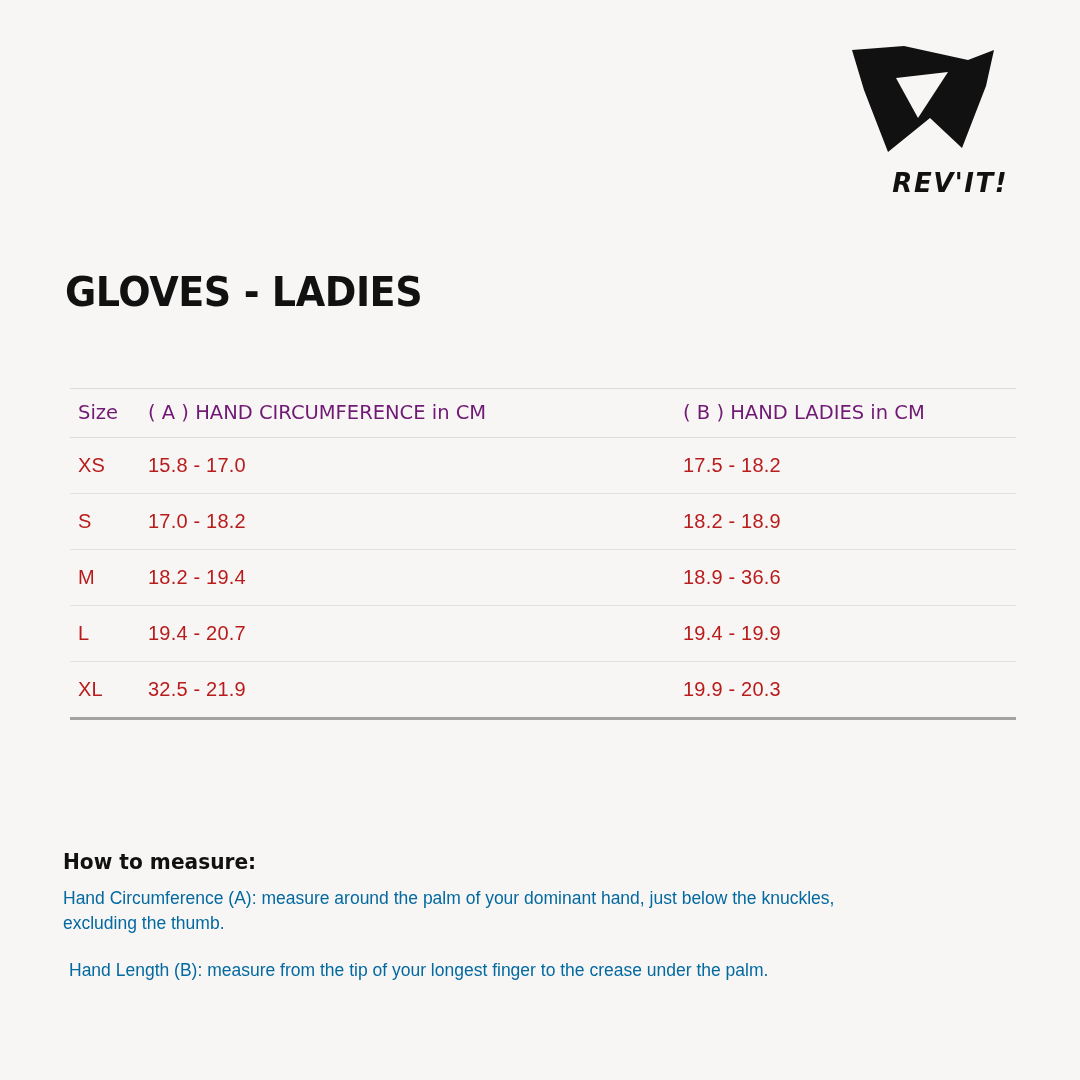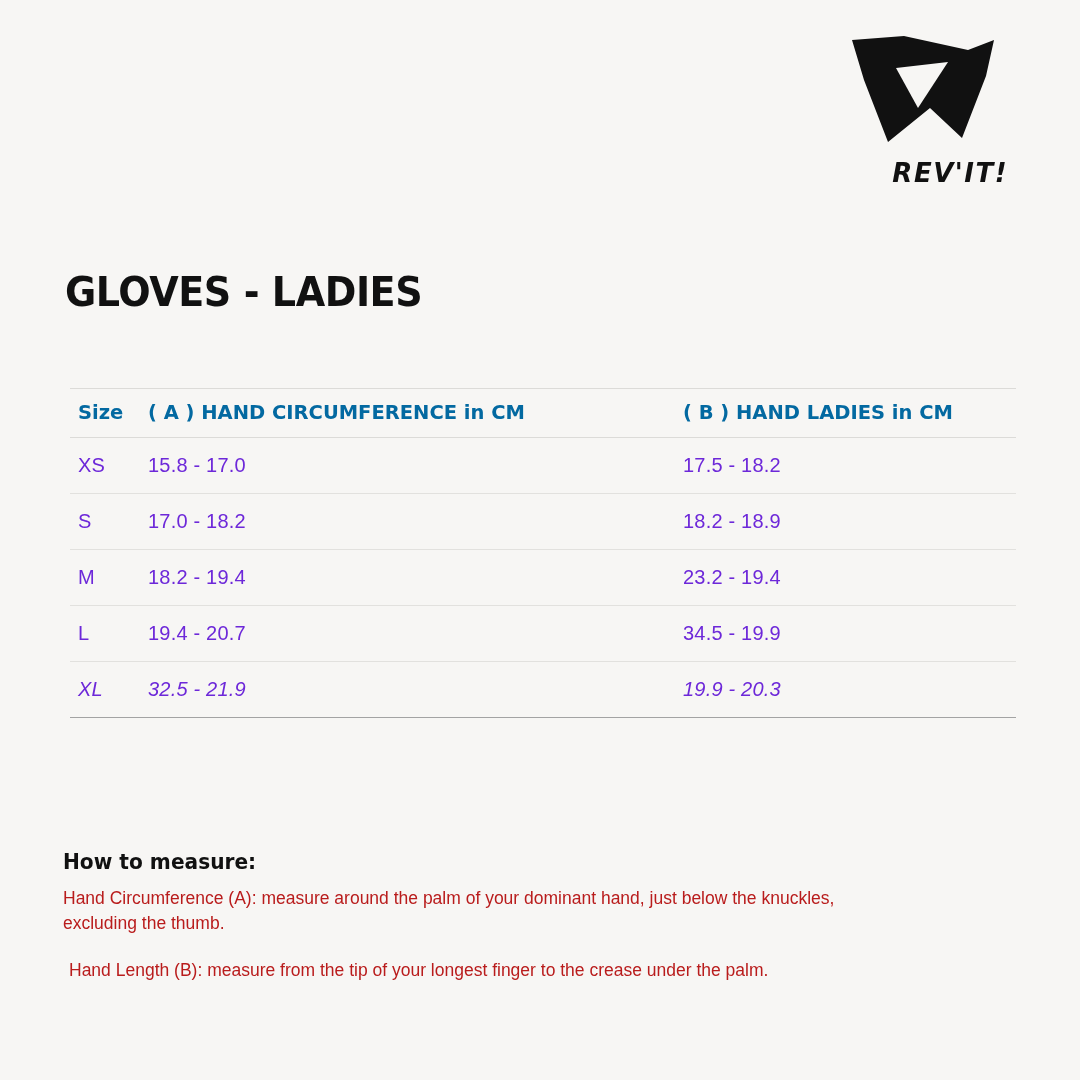--- a/index.html
+++ b/index.html
@@ -19,21 +19,21 @@
   .page {
     position: relative;
     width: 1080px;
     height: 1080px;
     box-sizing: border-box;
   }
 
   
   .brand {
     position: absolute;
-    top: 34px;
+    top: 44px;
     right: 70px;
     width: 180px;
     text-align: center;
   }
   .brand-mark {
     display: block;
     margin: 0 auto;
   }
   .brand-word {
     display: block;
@@ -64,43 +64,43 @@
     width: 946px;
     border-collapse: collapse;
   }
   .size-table col.c-size   { width: 78px; }
   .size-table col.c-circ   { width: 535px; }
   .size-table col.c-length { width: 333px; }
 
   .size-table th {
     text-align: left;
     font-family: "DejaVu Sans", sans-serif;
-    font-weight: bold;
+    font-weight: normal;
     font-size: 19.5px;
-    color: #0369a1;
+    color: #701a75;
     padding: 12px 0 13px 0;
     border-top: 1px solid #dcdbd8;
     border-bottom: 1px solid #dcdbd8;
     letter-spacing: 0px;
     white-space: nowrap;
   }
   .size-table th.c-head-size { padding-left: 8px; }
 
   .size-table td {
     font-family: "Liberation Sans", sans-serif;
     font-size: 20px;
-    color: #6d28d9;
+    color: #b91c1c;
     padding: 16px 0 16px 0;
     border-bottom: 1px solid #e2e1de;
     letter-spacing: 0.2px;
     margin-left: 46px;
   }
   .size-table td.c-size { padding-left: 8px; }
 
-  .size-table tr:last-child td { border-bottom: 1px solid #a3a3a3; font-style: italic; }
+  .size-table tr:last-child td { border-bottom: 3px solid #a3a3a3; }
 
   
   .measure {
     position: absolute;
     left: 63px;
     top: 850px;
     width: 900px;
   }
   .measure-title {
     font-family: "DejaVu Sans", sans-serif;
@@ -108,21 +108,21 @@
     font-size: 21px;
     color: #111111;
     margin: 0 0 12px 0;
     transform: scaleX(0.96);
     transform-origin: left center;
   }
   .measure-p {
     font-family: "Liberation Sans", sans-serif;
     font-size: 17.5px;
     line-height: 1.42;
-    color: #b91c1c;
+    color: #0369a1;
     margin: 0 0 22px 0;
     max-width: 830px;
   }
   .measure-p:last-child { margin-bottom: 0; margin-left: 6px; }
 </style>
 </head>
 <body>
 
 <div class="page">
 
@@ -162,26 +162,26 @@
         <td>17.5 - 18.2</td>
       </tr>
       <tr>
         <td class="c-size">S</td>
         <td>17.0 - 18.2</td>
         <td>18.2 - 18.9</td>
       </tr>
       <tr>
         <td class="c-size">M</td>
         <td>18.2 - 19.4</td>
-        <td>23.2 - 19.4</td>
+        <td>18.9 - 36.6</td>
       </tr>
       <tr>
         <td class="c-size">L</td>
         <td>19.4 - 20.7</td>
-        <td>34.5 - 19.9</td>
+        <td>19.4 - 19.9</td>
       </tr>
       <tr>
         <td class="c-size">XL</td>
         <td>32.5 - 21.9</td>
         <td>19.9 - 20.3</td>
       </tr>
     </tbody>
   </table>
 
   <div class="measure">

